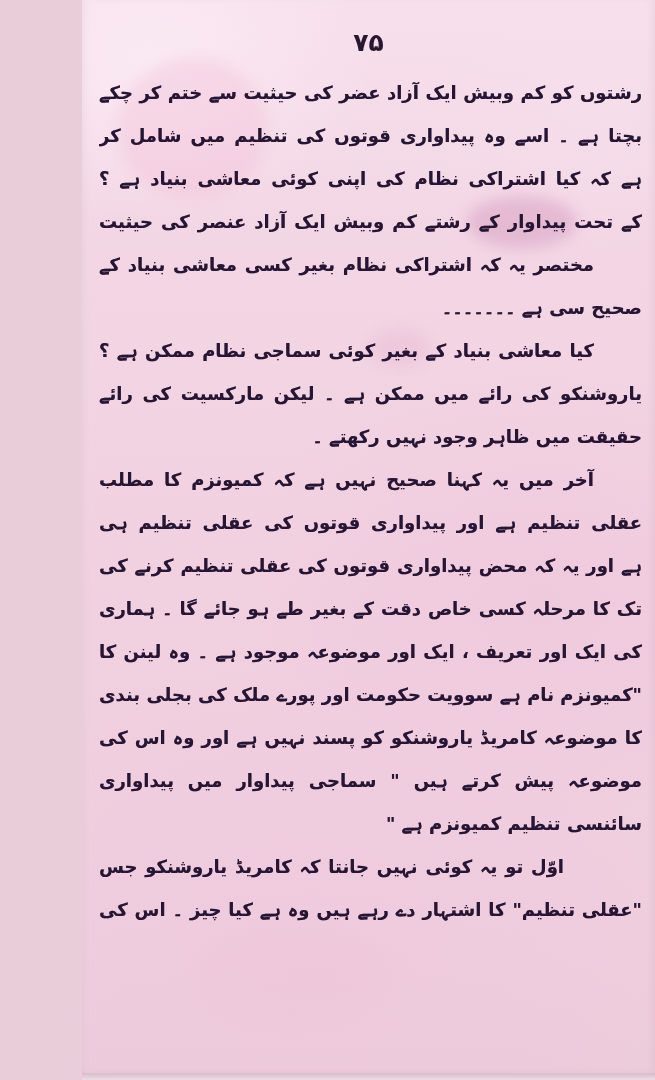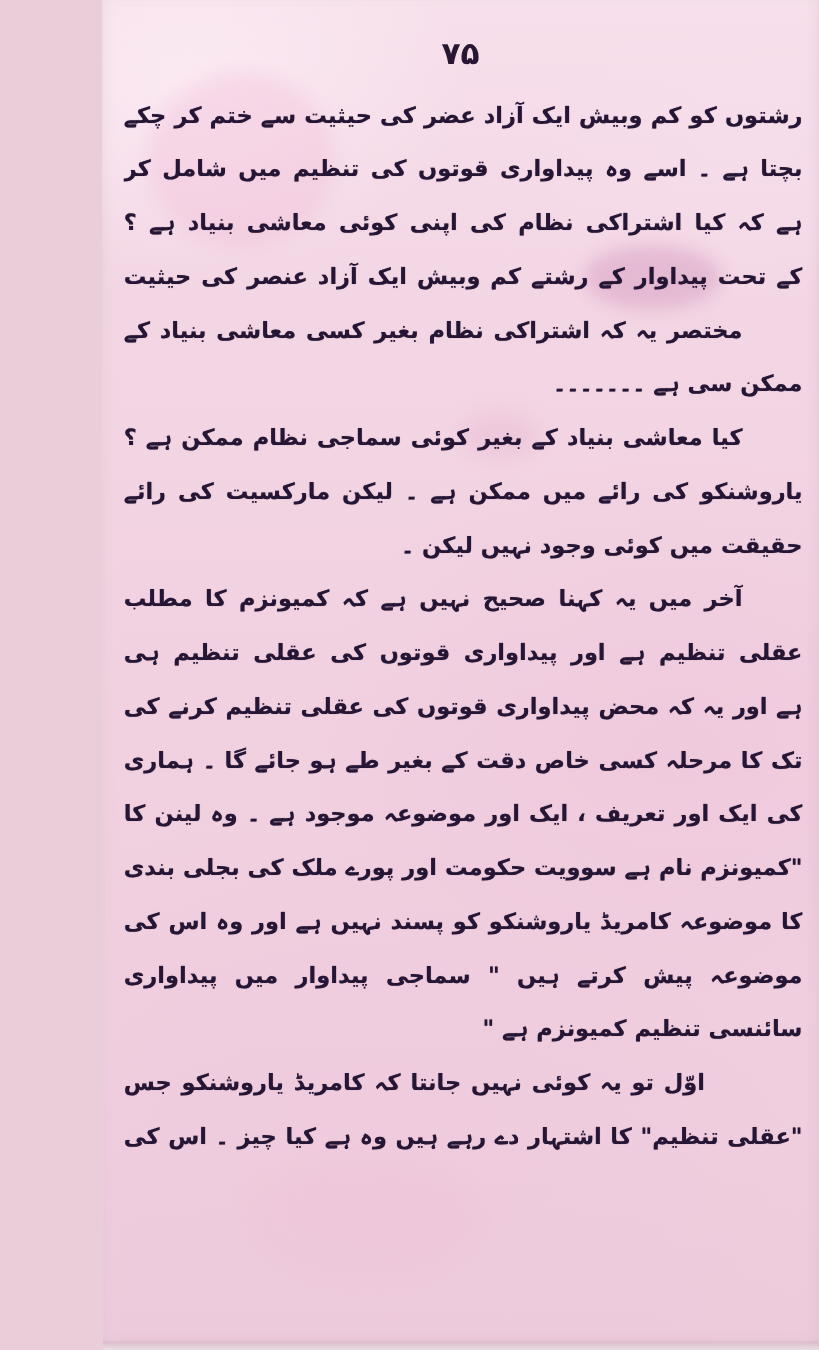--- a/index.html
+++ b/index.html
@@ -81,24 +81,24 @@
   <div class="stain s5"></div>
 
   <div class="page-number">۷۵</div>
 
   <div class="text-block">
     <div class="line">رشتوں کو کم وبیش ایک آزاد عضر کی حیثیت سے ختم کر چکے ہیں ۔ اور جو کچھ باقی</div>
     <div class="line">بچتا ہے ۔ اسے وہ پیداواری قوتوں کی تنظیم میں شامل کر لیتے ہیں ۔ سوال ہوتا</div>
     <div class="line">ہے کہ کیا اشتراکی نظام کی اپنی کوئی معاشی بنیاد ہے ؟ ظاہر ہے کہ جب سوشلزم</div>
     <div class="line">کے تحت پیداوار کے رشتے کم وبیش ایک آزاد عنصر کی حیثیت سے ختم ہو گئے</div>
     <div class="line indent">مختصر یہ کہ اشتراکی نظام بغیر کسی معاشی بنیاد کے ۔ بات کچھ عجیب و</div>
-    <div class="line end">ممکن سی ہے ۔۔۔۔۔۔۔</div>
+    <div class="line end">صحیح سی ہے ۔۔۔۔۔۔۔</div>
     <div class="line indent">کیا معاشی بنیاد کے بغیر کوئی سماجی نظام ممکن ہے ؟ ظاہر ہے کامریڈ</div>
     <div class="line">یاروشنکو کی رائے میں ممکن ہے ۔ لیکن مارکسیت کی رائے میں ایسے سماجی نظام</div>
-    <div class="line end">حقیقت میں کوئی وجود نہیں لیکن ۔</div>
+    <div class="line end">حقیقت میں ظاہر وجود نہیں رکھتے ۔</div>
     <div class="line indent">آخر میں یہ کہنا صحیح نہیں ہے کہ کمیونزم کا مطلب پیداواری قوتوں کی</div>
     <div class="line">عقلی تنظیم ہے اور پیداواری قوتوں کی عقلی تنظیم ہی کمیونزم کی ابتدا اور انتہا</div>
     <div class="line">ہے اور یہ کہ محض پیداواری قوتوں کی عقلی تنظیم کرنے کی ضرورت ہے اور پھر کمیونزم</div>
     <div class="line">تک کا مرحلہ کسی خاص دقت کے بغیر طے ہو جائے گا ۔ ہماری کتابوں میں کمیونزم</div>
     <div class="line">کی ایک اور تعریف ، ایک اور موضوعہ موجود ہے ۔ وہ لینن کا موضوعہ ہے :</div>
     <div class="line">"کمیونزم نام ہے سوویت حکومت اور پورے ملک کی بجلی بندی کا" بظاہر لینن</div>
     <div class="line">کا موضوعہ کامریڈ یاروشنکو کو پسند نہیں ہے اور وہ اس کی جگہ اپنا خانہ زاد</div>
     <div class="line">موضوعہ پیش کرتے ہیں " سماجی پیداوار میں پیداواری قوتوں کی اعلیٰ ترین</div>
     <div class="line end">سائنسی تنظیم کمیونزم ہے "</div>
     <div class="line indent-lg">اوّل تو یہ کوئی نہیں جانتا کہ کامریڈ یاروشنکو جس "اعلیٰ سائنسی" اور</div>

